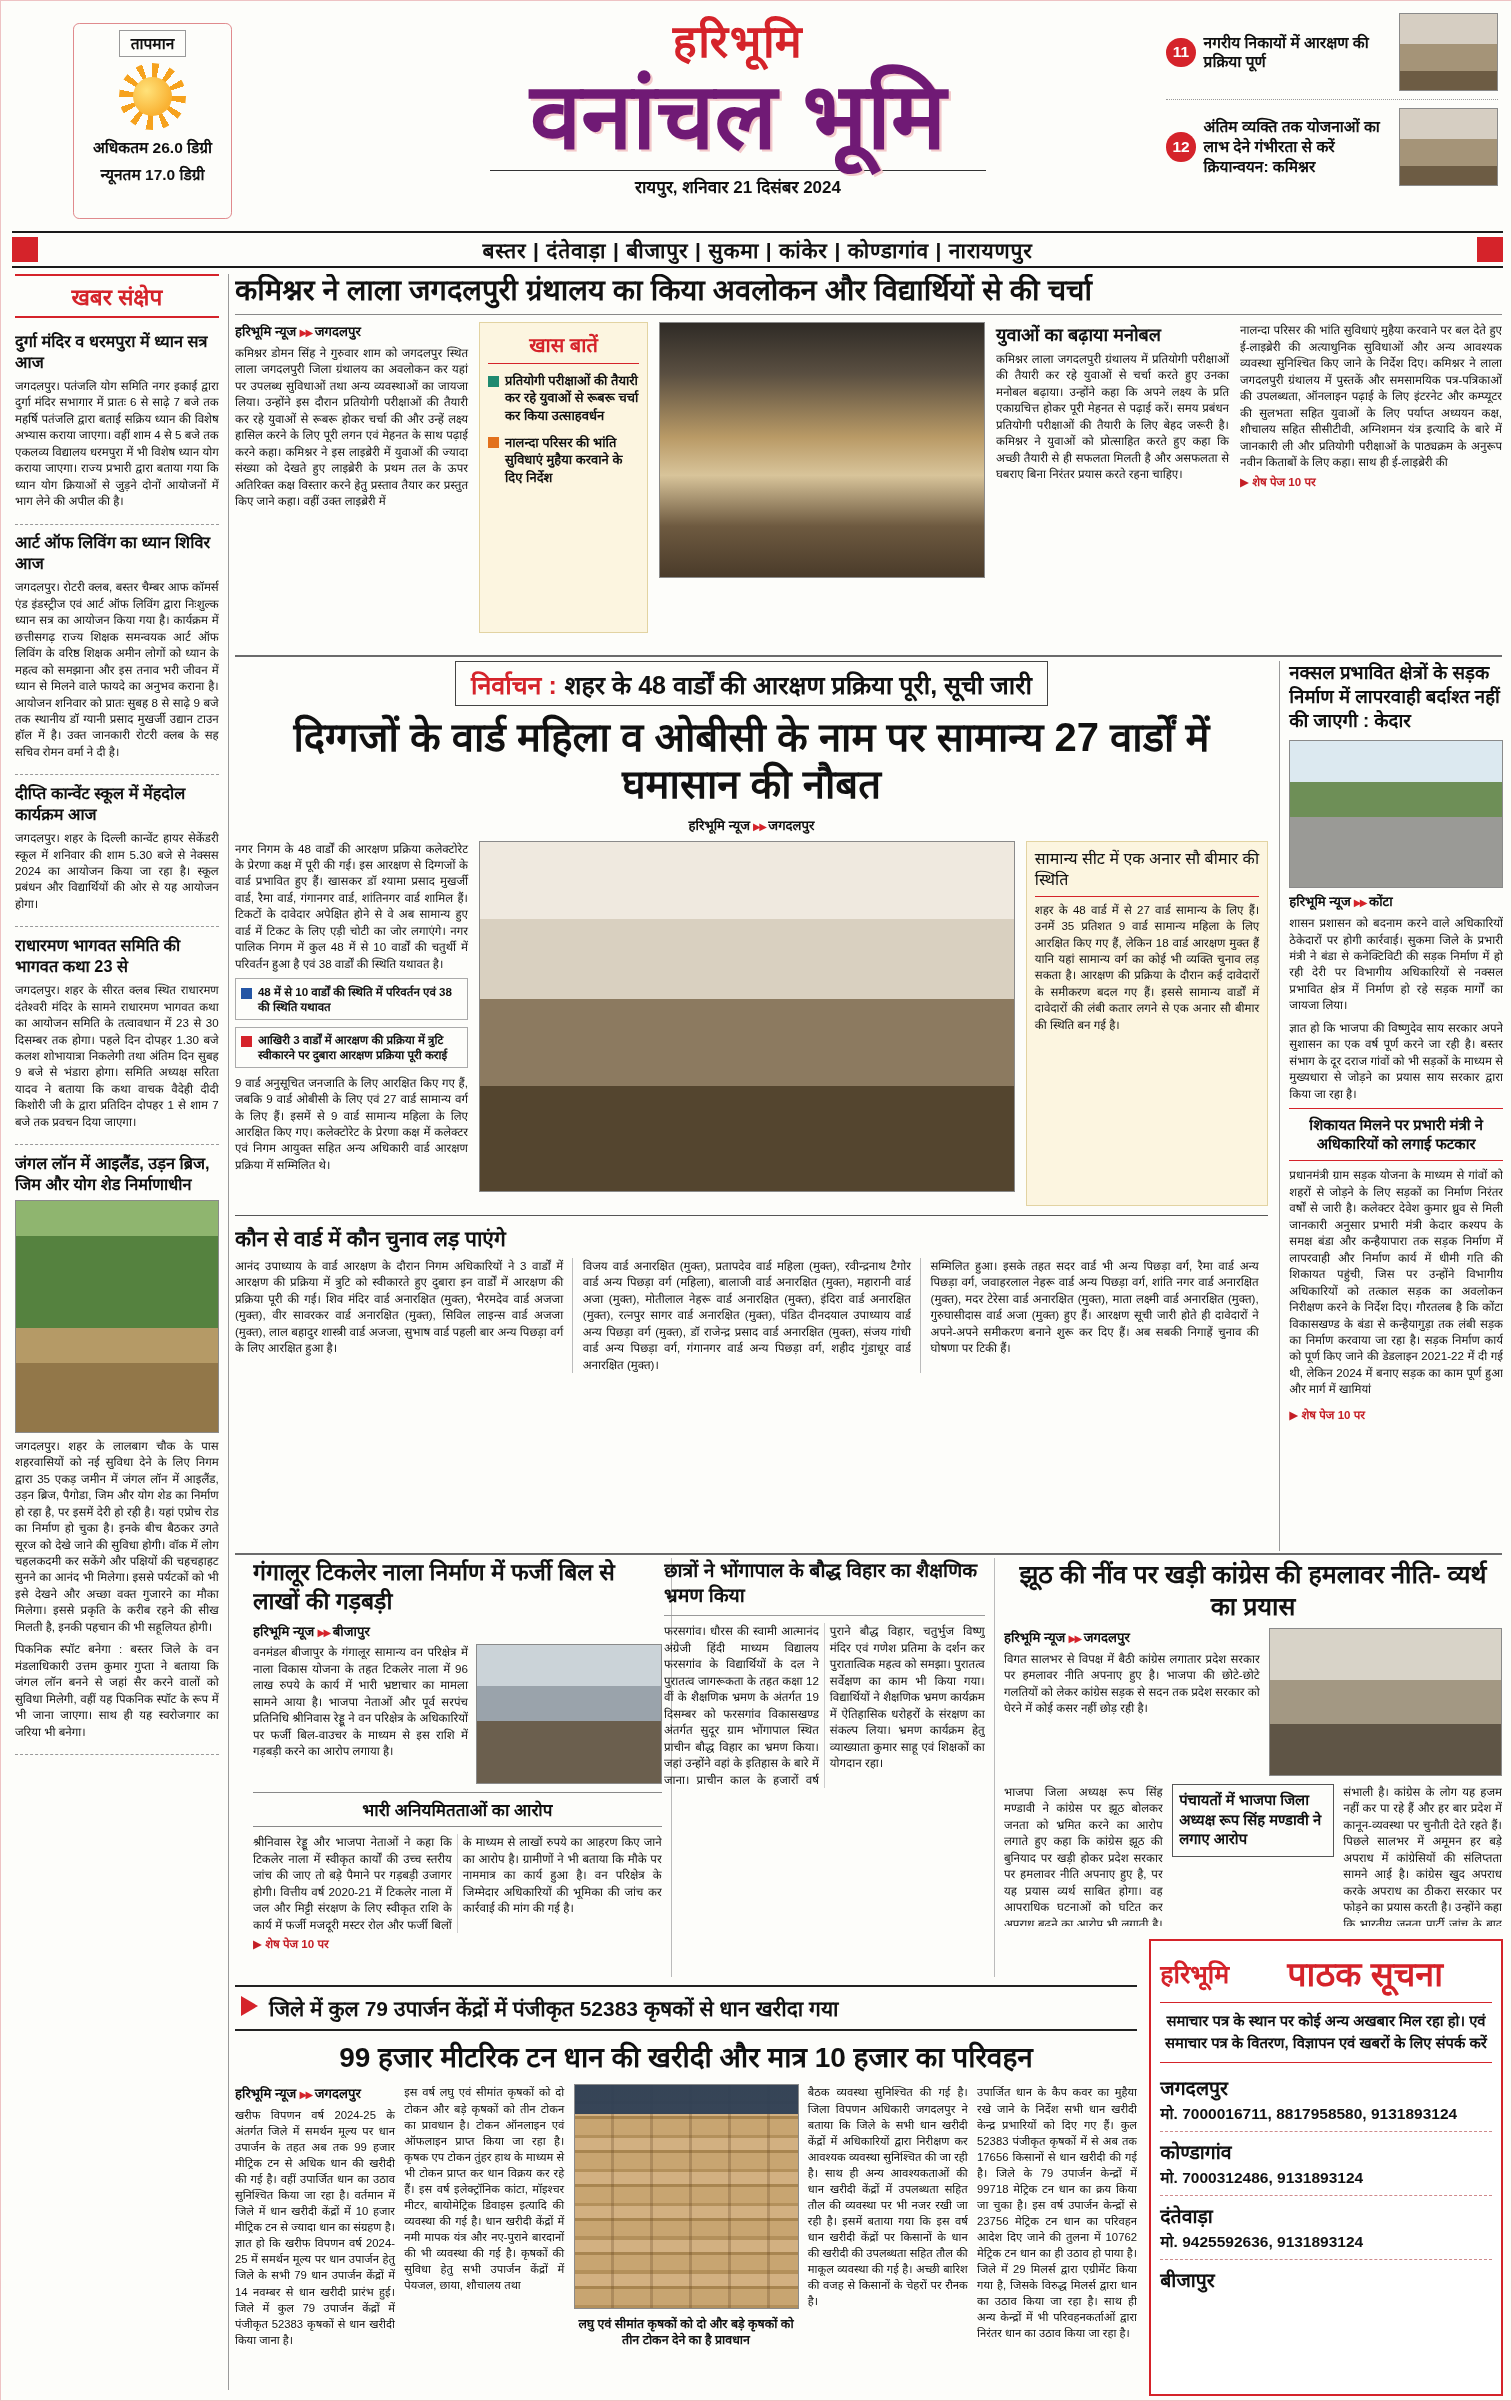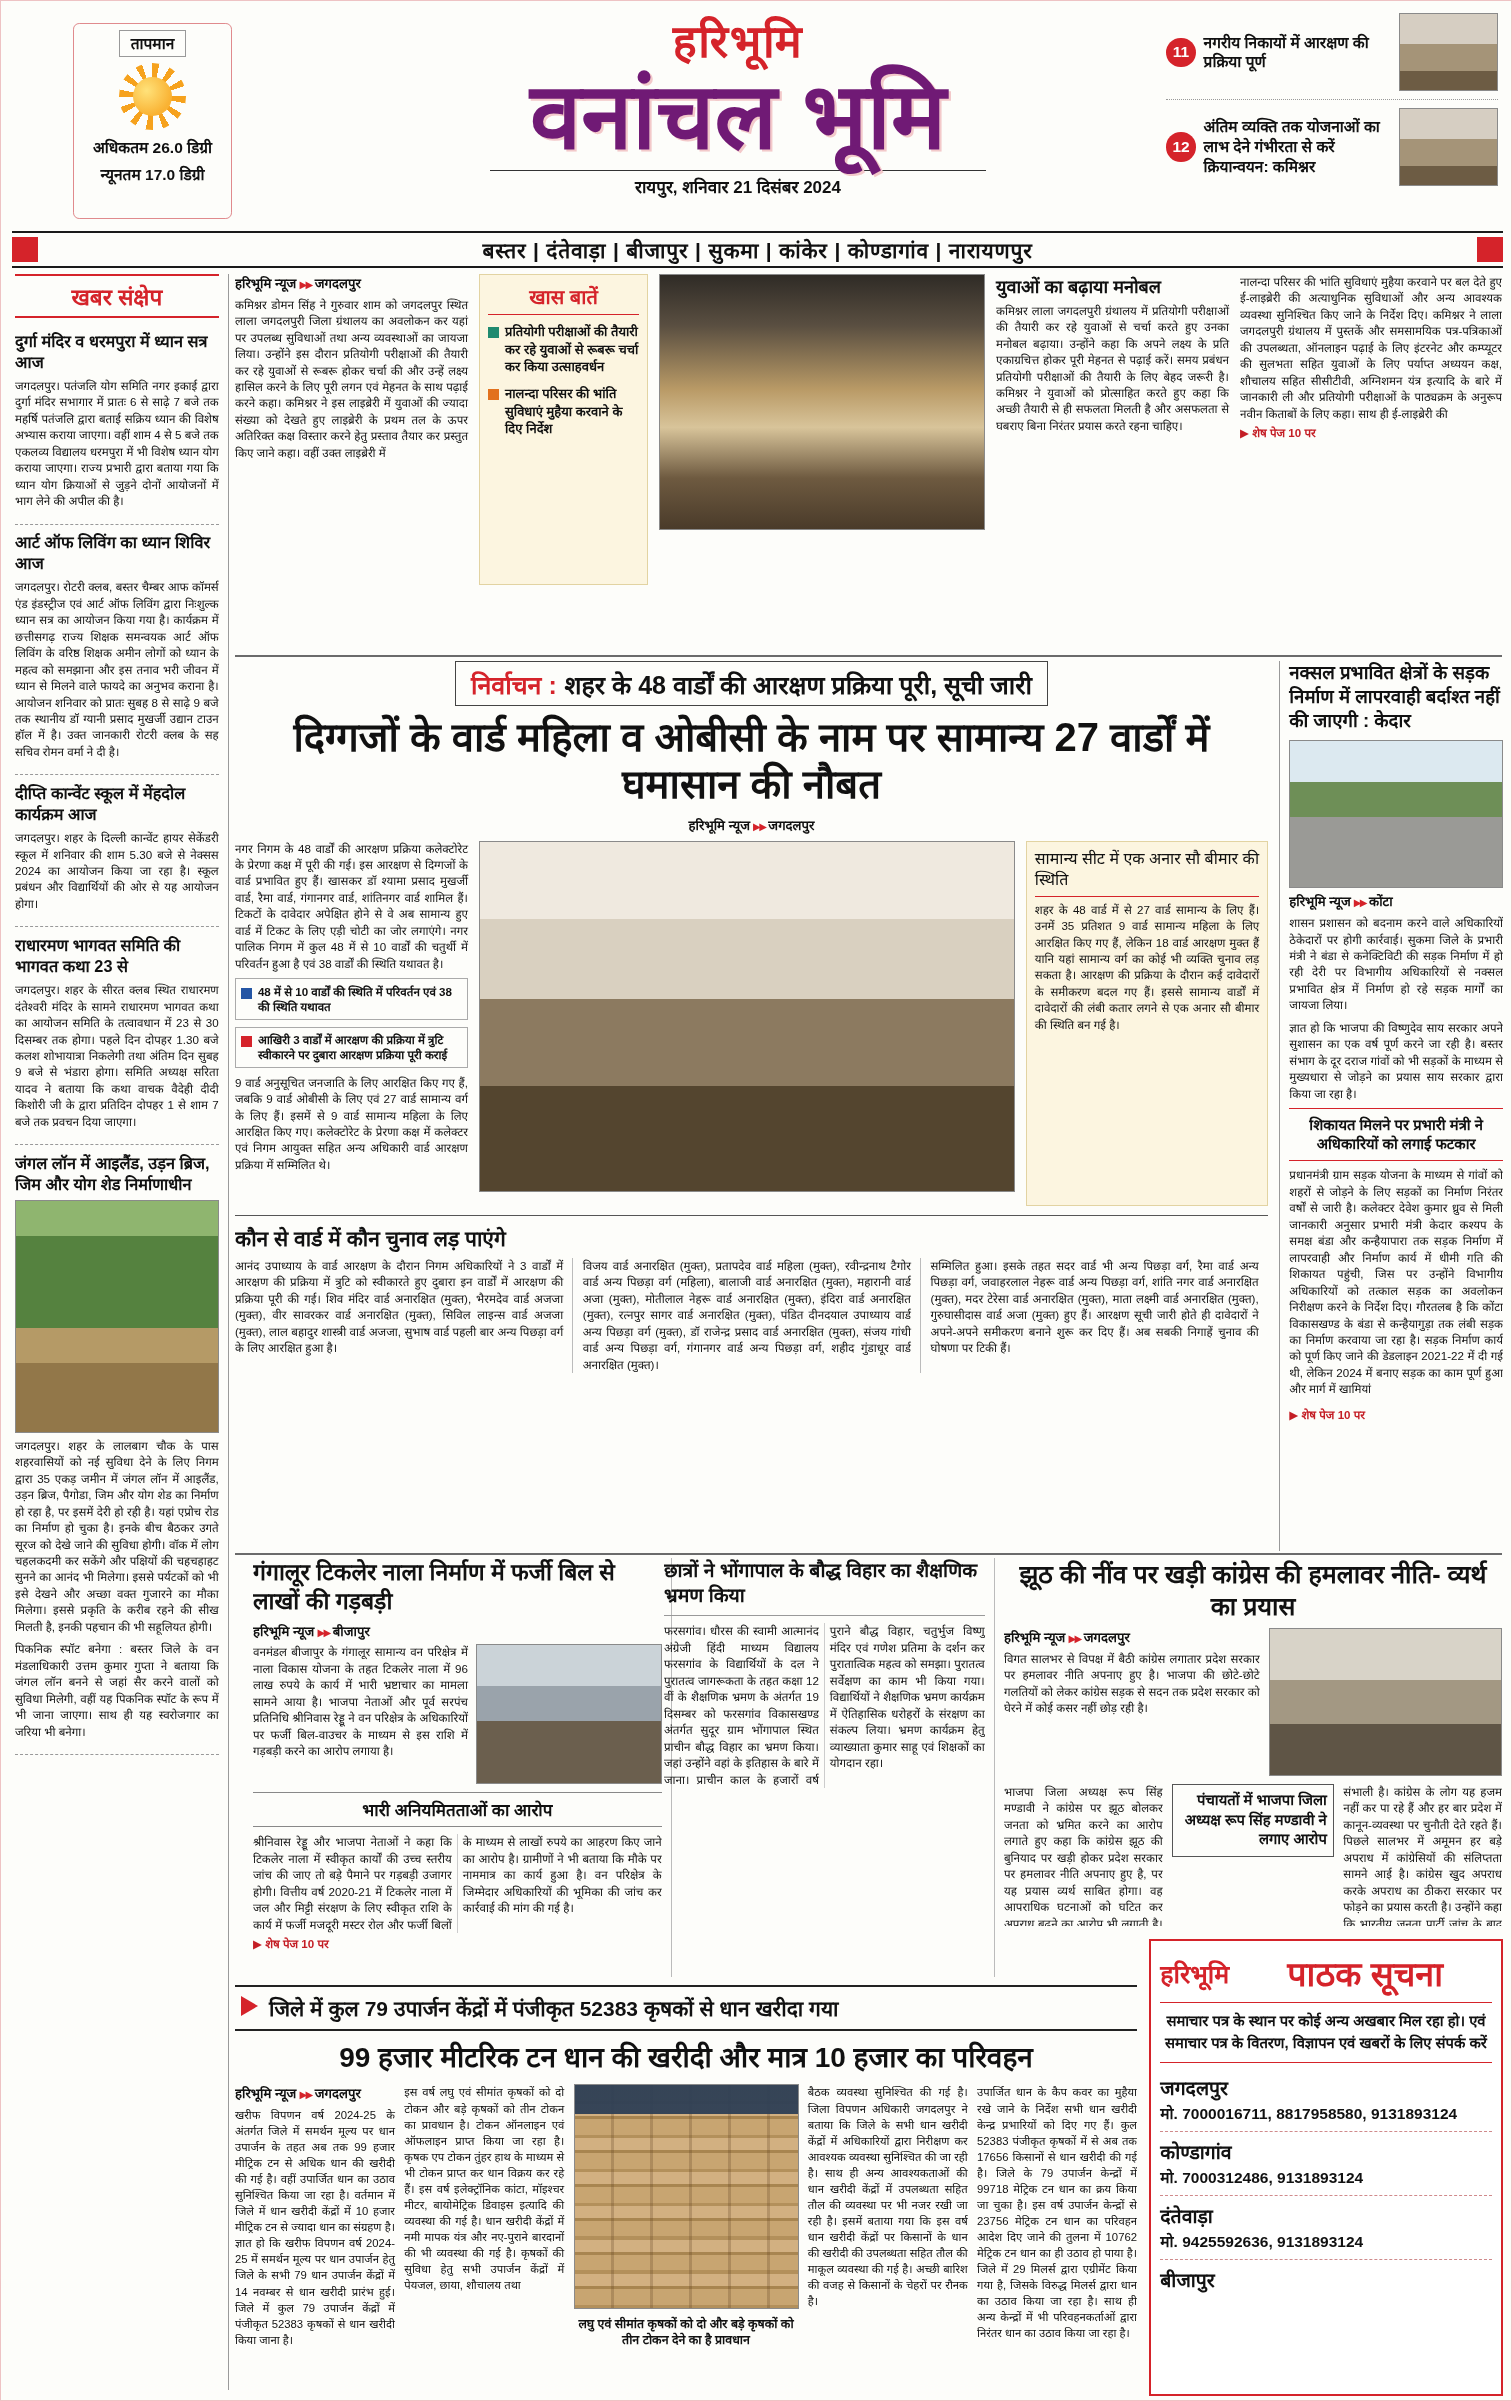--- a/index.html
+++ b/index.html
@@ -96,21 +96,21 @@
   .bhongapal h3{font-size:19.4px;font-weight:900;line-height:1.3;border-bottom:0.8px solid #999;padding-bottom:6.2px;margin-bottom:7.8px}
   .b-cols{column-count:2;column-gap:11px;column-rule:0.8px solid #ccc}
 
   .congress{top:1557px;left:1003px;width:498px;height:368px}
   .congress h3{font-size:25px;font-weight:900;line-height:1.28;text-align:center;margin-bottom:6.2px}
   .c-top{display:flex;gap:9.3px}
   .c-colA{flex:1}
   .c-photo{width:233px;height:148px;background:linear-gradient(180deg,#d8d3c8 0 35%,#a39883 35% 65%,#5f5546 65% 100%)}
   .c-bottom{display:flex;gap:9.3px;margin-top:7.8px}
   .c-bottom p{flex:1}
-  .c-box{width:162px;flex:none;border:1.6px solid #555;padding:6.2px;font-size:14.8px;font-weight:900;text-align:right;line-height:1.32;align-self:flex-start}
+  .c-box{width:162px;flex:none;border:1.6px solid #555;padding:6.2px;font-size:14.8px;font-weight:900;text-align:left;line-height:1.32;align-self:flex-start}
 
   
   .paddy{top:1984px;left:234px;width:902px;height:410px}
   .banner{border-top:2.3px solid #222;border-bottom:2.3px solid #222;padding:7px 34px;text-align:left;font-size:21px;font-weight:900;position:relative;margin-bottom:6.2px}
   .flag{position:absolute;left:6.2px;top:8.5px;width:0;height:0;border-top:10px solid transparent;border-bottom:10px solid transparent;border-left:17px solid #d5232a}
   .paddy h2{font-size:28px;font-weight:900;text-align:center;margin-bottom:9.3px}
   .p-row{display:flex;gap:9.3px}
   .p-col{flex:1}
   .p-photo-wrap{width:225px;flex:none}
   .p-photo{width:225px;height:225px;background:linear-gradient(180deg,rgba(46,63,85,.95) 0 13%,transparent 13%),repeating-linear-gradient(90deg,transparent 0 36px,rgba(90,60,30,.25) 36px 39px),repeating-linear-gradient(180deg,#c8a571 0 15.5px,#b3905b 15.5px 18.6px,#d2b081 18.6px 31px,#a88550 31px 34px)}
@@ -188,20 +188,21 @@
     </div>
     <div class="sb-item">
       <h3>जंगल लॉन में आइलैंड, उड़न ब्रिज, जिम और योग शेड निर्माणाधीन</h3>
       <div class="photo jungle-photo"></div>
       <p>जगदलपुर। शहर के लालबाग चौक के पास शहरवासियों को नई सुविधा देने के लिए निगम द्वारा 35 एकड़ जमीन में जंगल लॉन में आइलैंड, उड़न ब्रिज, पैगोडा, जिम और योग शेड का निर्माण हो रहा है, पर इसमें देरी हो रही है। यहां एप्रोच रोड का निर्माण हो चुका है। इनके बीच बैठकर उगते सूरज को देखे जाने की सुविधा होगी। वॉक में लोग चहलकदमी कर सकेंगे और पक्षियों की चहचहाहट सुनने का आनंद भी मिलेगा। इससे पर्यटकों को भी इसे देखने और अच्छा वक्त गुजारने का मौका मिलेगा। इससे प्रकृति के करीब रहने की सीख मिलती है, इनकी पहचान की भी सहूलियत होगी।</p>
       <p>पिकनिक स्पॉट बनेगा : बस्तर जिले के वन मंडलाधिकारी उत्तम कुमार गुप्ता ने बताया कि जंगल लॉन बनने से जहां सैर करने वालों को सुविधा मिलेगी, वहीं यह पिकनिक स्पॉट के रूप में भी जाना जाएगा। साथ ही यह स्वरोजगार का जरिया भी बनेगा।</p>
     </div>
   </aside>
 
   <section class="region library">
+    <h1>कमिश्नर ने लाला जगदलपुरी ग्रंथालय का किया अवलोकन और विद्यार्थियों से की चर्चा</h1>
     <div class="lib-row">
       <div class="colA">
         <div class="byline">
           <span>हरिभूमि न्यूज</span><span class="arrows">▶▶</span><span>जगदलपुर</span>
         </div>
         <p>कमिश्नर डोमन सिंह ने गुरुवार शाम को जगदलपुर स्थित लाला जगदलपुरी जिला ग्रंथालय का अवलोकन कर यहां पर उपलब्ध सुविधाओं तथा अन्य व्यवस्थाओं का जायजा लिया। उन्होंने इस दौरान प्रतियोगी परीक्षाओं की तैयारी कर रहे युवाओं से रूबरू होकर चर्चा की और उन्हें लक्ष्य हासिल करने के लिए पूरी लगन एवं मेहनत के साथ पढ़ाई करने कहा। कमिश्नर ने इस लाइब्रेरी में युवाओं की ज्यादा संख्या को देखते हुए लाइब्रेरी के प्रथम तल के ऊपर अतिरिक्त कक्ष विस्तार करने हेतु प्रस्ताव तैयार कर प्रस्तुत किए जाने कहा। वहीं उक्त लाइब्रेरी में</p>
       </div>
       <div class="khas">
         <div class="khas-title">खास बातें</div>
         <div class="khas-point">

